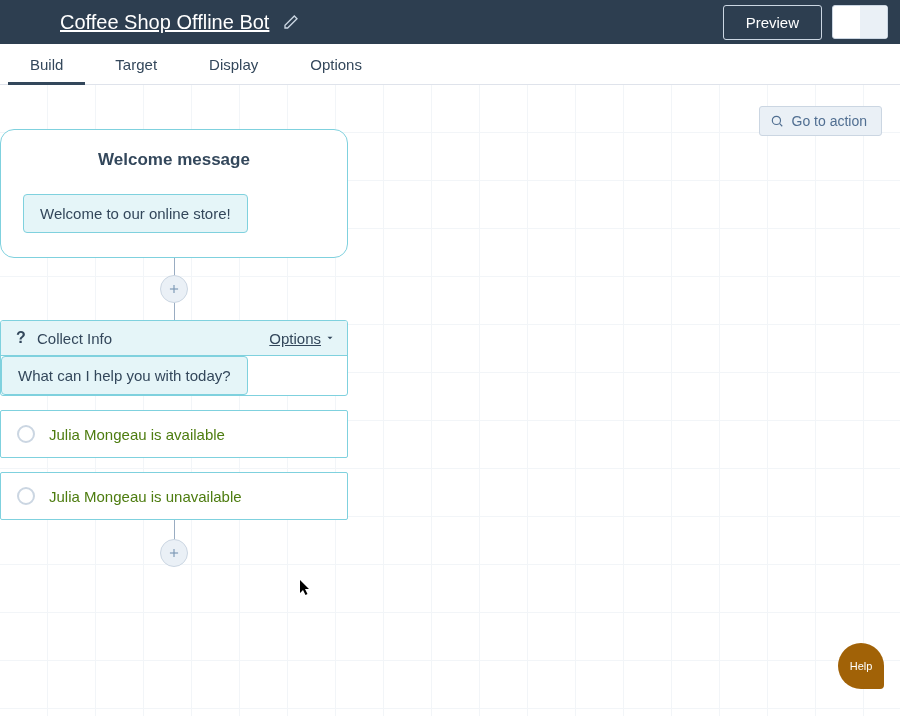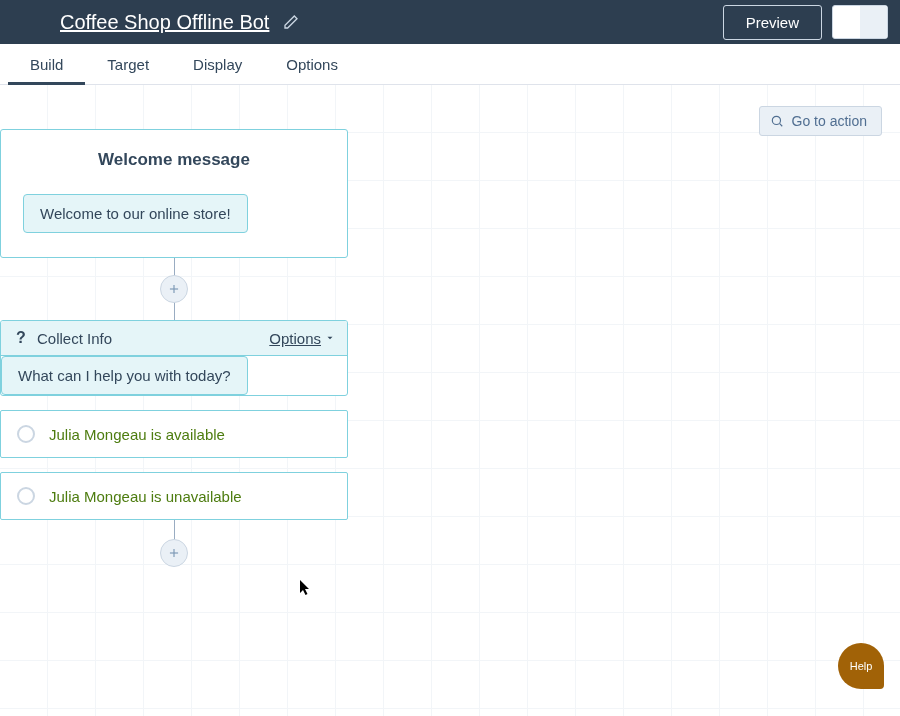--- a/index.html
+++ b/index.html
@@ -7,37 +7,37 @@
   
   .header { background: #2d3e50; height: 44px; display: flex; align-items: center; padding: 0 12px 0 60px; color: #fff; }
   .header-title { font-size: 20px; font-weight: 400; color: #fff; text-decoration: underline; }
   .edit-icon { margin-left: 14px; display: inline-flex; color: #cbd6e2; cursor: pointer; }
   .header-spacer { flex: 1; }
   .preview-btn { border: 1px solid #cbd6e2; background: transparent; color: #fff; font-size: 15px; padding: 8px 22px; border-radius: 3px; cursor: pointer; }
   .toggle-wrap { margin-left: 10px; width: 56px; height: 34px; border: 1px solid #cbd6e2; border-radius: 3px; background: #fff; display: flex; align-items: center; }
   .toggle-half { width: 50%; height: 100%; }
   .toggle-half.right { background: #eaf0f6; }
   
-  .tabs { height: 41px; border-bottom: 1px solid #dfe3eb; display: flex; align-items: stretch; padding-left: 8px; background: #fff; position: relative; z-index: 5;}
+  .tabs { height: 41px; border-bottom: 1px solid #dfe3eb; display: flex; align-items: stretch; padding-left: 8px; background: #fff; position: relative; z-index: 5; gap: 8px;}
   .tab { padding: 0 22px; display: flex; align-items: center; font-size: 15px; color: #33475b; cursor: pointer; position: relative; }
   .tab.active::after { content: ""; position: absolute; left: 0; right: 0; bottom: -1px; height: 3px; background: #33475b; }
   
   .canvas { position: relative; height: calc(716px - 44px - 41px); background: #fff; }
   .grid-bg { position: absolute; inset: 0;
     background-image:
       linear-gradient(#f2f5f8 1px, transparent 1px),
       linear-gradient(90deg, #f2f5f8 1px, transparent 1px);
     background-size: 48px 48px;
     background-position: -1px -1px;
   }
   .goto-action { position: absolute; top: 21px; right: 18px; background: #eaf0f6; border: 1px solid #cbd6e2; border-radius: 3px; padding: 6px 14px 6px 10px; display: flex; align-items: center; gap: 8px; cursor: pointer; color: #506e91; font-size: 14px; }
   .goto-action svg { width: 14px; height: 14px; }
   
   .flow-col { position: absolute; top: 44px; left: 0; width: 348px; }
-  .card { border: 1px solid #7fd1de; border-radius: 3px; background: #fff; margin-bottom: 0; }
+  .card { border: 1px solid #7fd1de; border-radius: 14px; background: #fff; margin-bottom: 0; }
   .welcome-card { padding: 20px 22px 24px 22px; text-align: center; }
   .welcome-title { font-size: 17px; font-weight: 600; color: #33475b; text-align: center; }
   .welcome-sub { font-size: 13px; color: #516f90; margin-top: 8px; text-align: center; }
   .chip { display: inline-block; background: #e5f5f8; border: 1px solid #7fd1de; border-radius: 4px; padding: 10px 16px; color: #33475b; font-size: 15px; margin-top: 24px; text-align: left; }
   .welcome-card .chip-row { text-align: left; }
   .connector { height: 32px; width: 1px; background: #99acc2; margin: 0 auto; }
   .add-btn { width: 28px; height: 28px; border-radius: 50%; border: 1px solid #cbd6e2; background: #eaf0f6; display: flex; align-items: center; justify-content: center; margin: -1px auto -1px auto; position: relative; z-index: 2; cursor: pointer; }
   .add-btn svg { width: 14px; height: 14px; stroke: #7c98b6; }
   .collect-card { background: #fff; border: 1px solid #7fd1de; border-radius: 3px; overflow: hidden; }
   .collect-header { background: #e5f5f8; padding: 8px 12px; display: flex; align-items: center; border-bottom: 1px solid #7fd1de; color: #33475b; }

